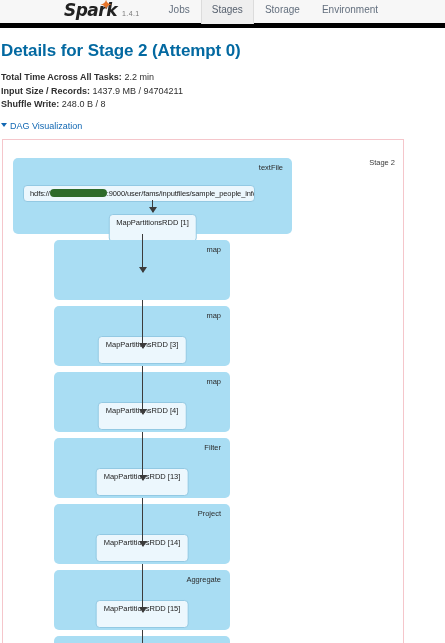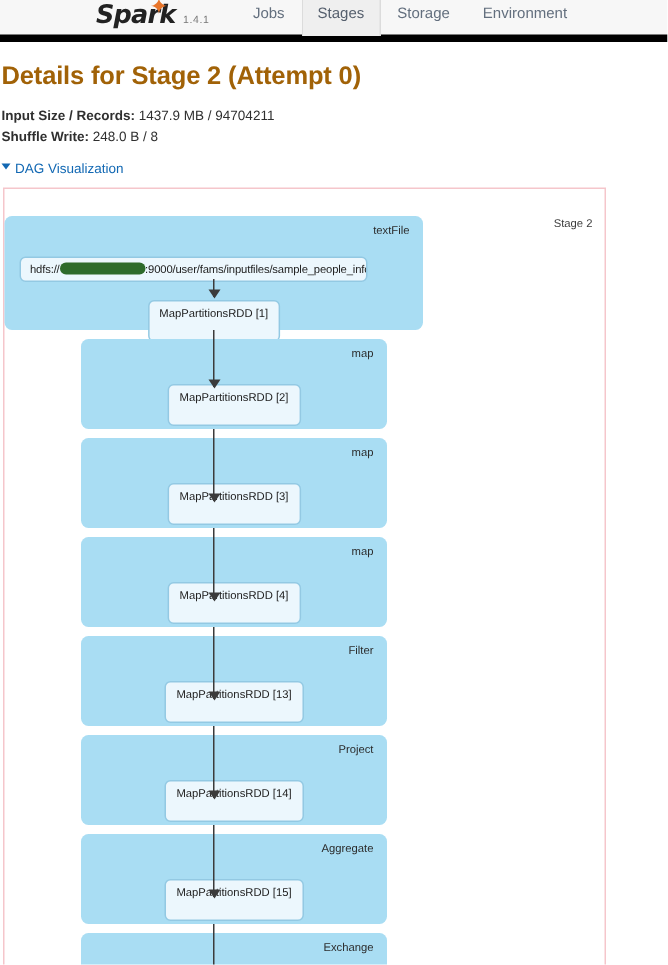--- a/index.html
+++ b/index.html
@@ -83,21 +83,21 @@
     top: 0px; left: 219px;
     width: 11px; height: 7px;
     background: #4a7ba6;
   }
 
   
   .page { padding: 10px 0 0 0; }
   .page-title {
     font-size: 17px;
     font-weight: bold;
-    color: #a16207;
+    color: #0369a1;
     margin: 3px 0 10px 1px;
     letter-spacing: -0.1px;
   }
   .summary { margin-left: 1px; }
   .summary-line {
     font-size: 9px;
     color: #2f2f2f;
     line-height: 12.5px;
     margin-bottom: 1px;
   }
@@ -140,26 +140,26 @@
   .scope {
     position: relative;
     background: #a9ddf3;
     border-radius: 5px;
     margin: 0 auto 8px auto;
     height: 72px;
   }
   .scope.first {
     width: 279px;
     height: 76px;
-    margin-left: 0;
+    margin-left: 10px;
     margin-right: auto;
     margin-bottom: 6px;
   }
   .scope.narrow {
-    width: 204px;
+    width: 176px;
     margin-left: 51px;
     height: 60px;
     margin-bottom: 6px;
   }
   .scope-label {
     position: absolute;
     top: 5px; right: 9px;
     font-size: 7.5px;
     color: #2b2b2b;
   }
@@ -236,20 +236,24 @@
     <div class="navtab">Environment</div>
   </div>
 </div>
 
 <div class="page">
 
   <div class="page-title">Details for Stage 2 (Attempt 0)</div>
 
   <div class="summary">
     <div class="summary-line">
+      <b>Total Time Across All Tasks:</b>
+      <span>2.2 min</span>
+    </div>
+    <div class="summary-line">
       <b>Input Size / Records:</b>
       <span>1437.9 MB / 94704211</span>
     </div>
     <div class="summary-line">
       <b>Shuffle Write:</b>
       <span>248.0 B / 8</span>
     </div>
   </div>
 
   <div class="dag-toggle">
@@ -268,21 +272,20 @@
           <span class="path-txt">hdfs://</span><span class="redact"></span><span class="path-txt">:9000/user/fams/inputfiles/sample_people_info2.txt [0]</span>
         </div>
         <div class="arrow" style="top:42px; height:12px;"></div>
         <div class="rdd-node map1">MapPartitionsRDD [1]</div>
       </div>
 
       <div class="arrow" style="top:94px; height:38px;"></div>
 
       <div class="scope narrow">
         <div class="scope-label">map</div>
-        <div class="rdd-node">MapPartitionsRDD [2]</div>
       </div>
 
       <div class="arrow" style="top:160px; height:48px;"></div>
 
       <div class="scope narrow">
         <div class="scope-label">map</div>
         <div class="rdd-node">MapPartitionsRDD [3]</div>
       </div>
 
       <div class="arrow" style="top:226px; height:48px;"></div>

